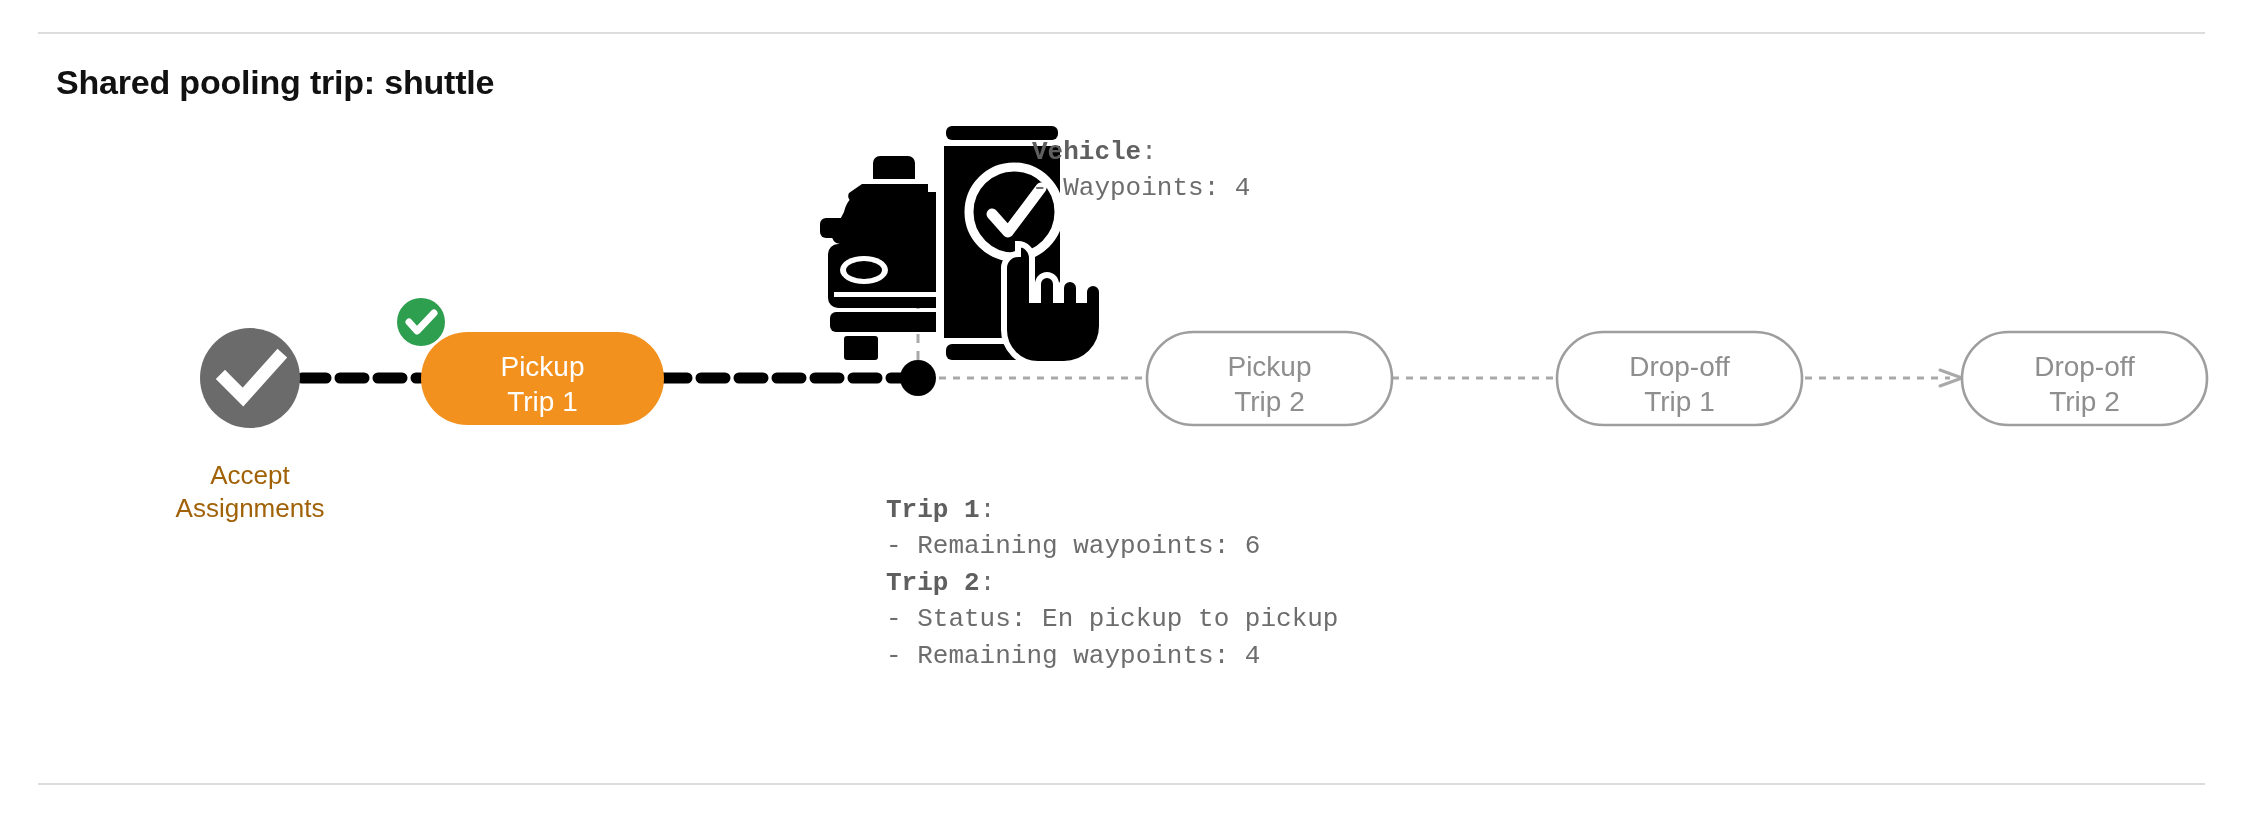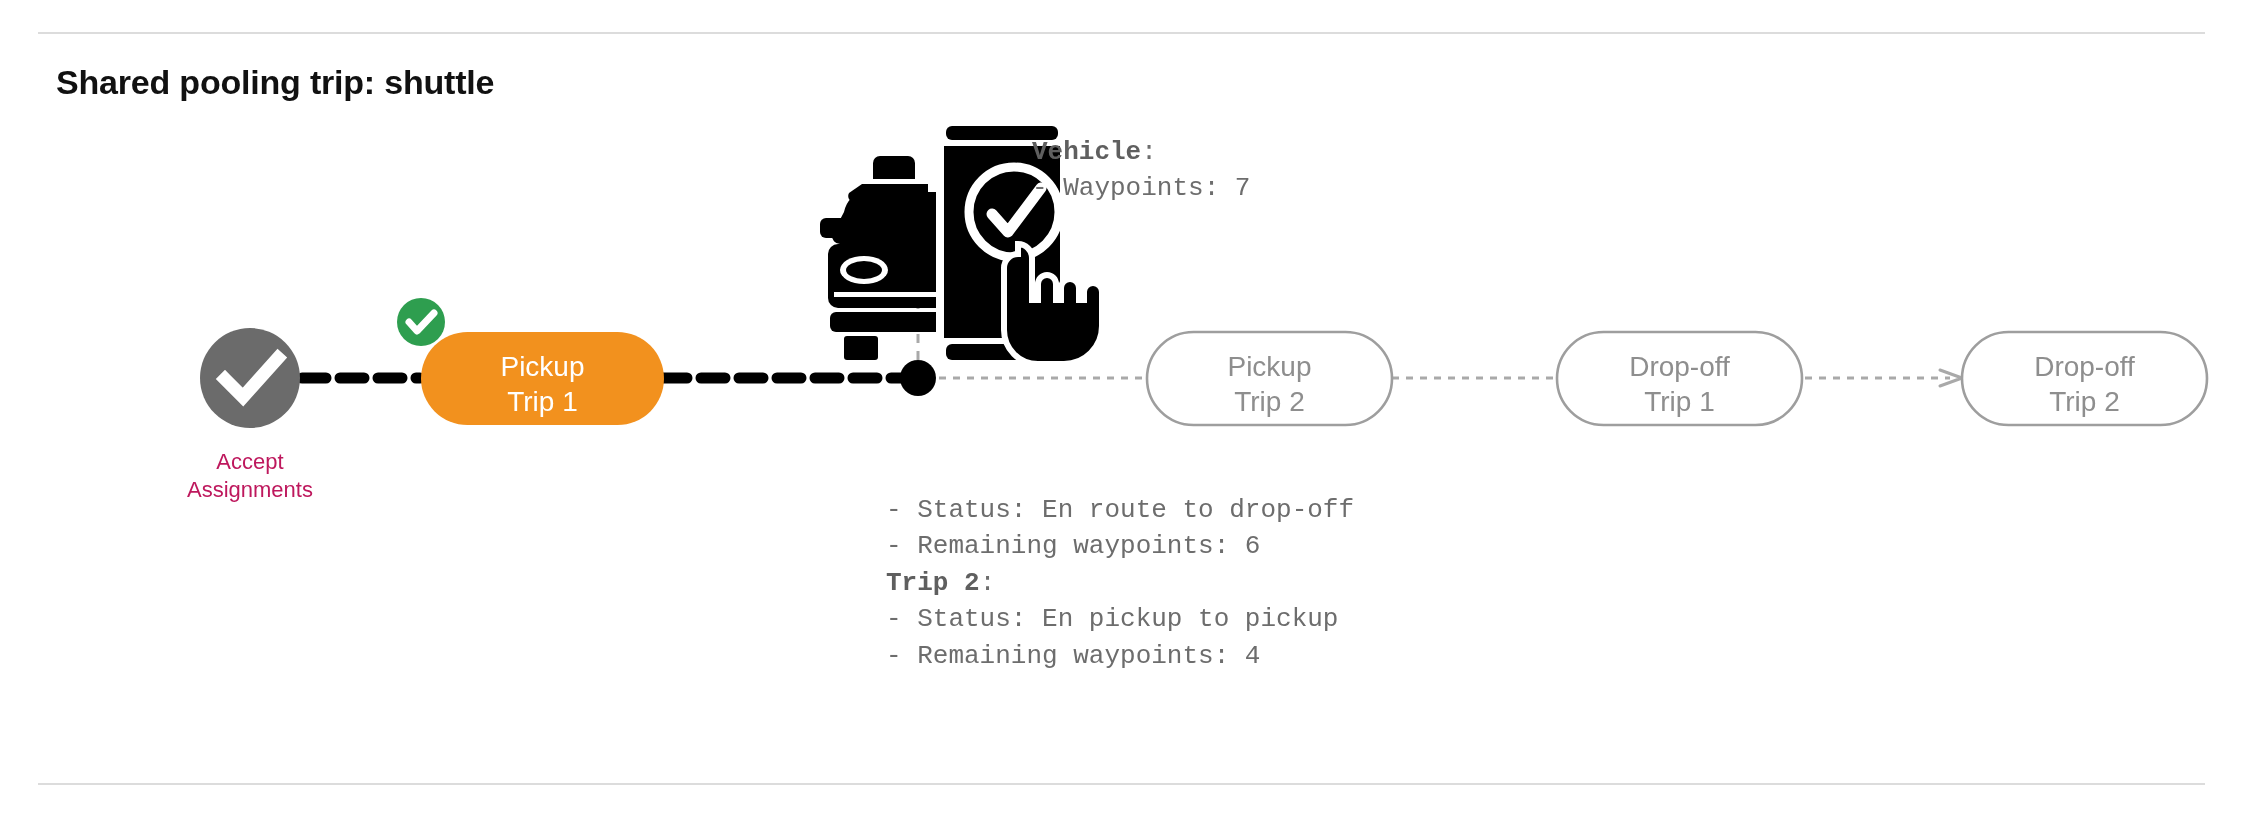--- a/index.html
+++ b/index.html
@@ -63,26 +63,26 @@
     font-weight: 400;
   }
   .node-label.outline {
     color: #8e8e8e;
     font-weight: 400;
   }
 
   .accept-label {
     position: absolute;
     left: 140px;
-    top: 448px;
+    top: 459px;
     width: 220px;
     text-align: center;
-    font-size: 22px;
+    font-size: 26px;
     line-height: 1.26;
-    color: #be185d;
+    color: #a16207;
     white-space: pre-line;
   }
 
   
   .annot {
     position: absolute;
     font-size: 26px;
     line-height: 1.40;
     color: #6d6d6d;
     white-space: nowrap;
@@ -207,23 +207,23 @@
 
   <div class="node-label outline" style="left:1962px; top:349px; width:245px;">Drop-off
 Trip 2</div>
 
   <div class="accept-label">Accept
 Assignments</div>
 </div>
 
 <div class="annot annot-vehicle">
   <span class="row"><span class="hd">Vehicle</span><span>:</span></span>
-  <span class="row">- Waypoints: 7</span>
+  <span class="row">- Waypoints: 4</span>
 </div>
 
 <div class="annot annot-trips">
-  <span class="row">- Status:  En route to drop-off</span>
+  <span class="row"><span class="hd">Trip 1</span><span>:</span></span>
   <span class="row">- Remaining waypoints: 6</span>
 
   <span class="row"><span class="hd">Trip 2</span><span>:</span></span>
   <span class="row">- Status:  En pickup to pickup</span>
   <span class="row">- Remaining waypoints: 4</span>
 </div>
 
 </body></html>

